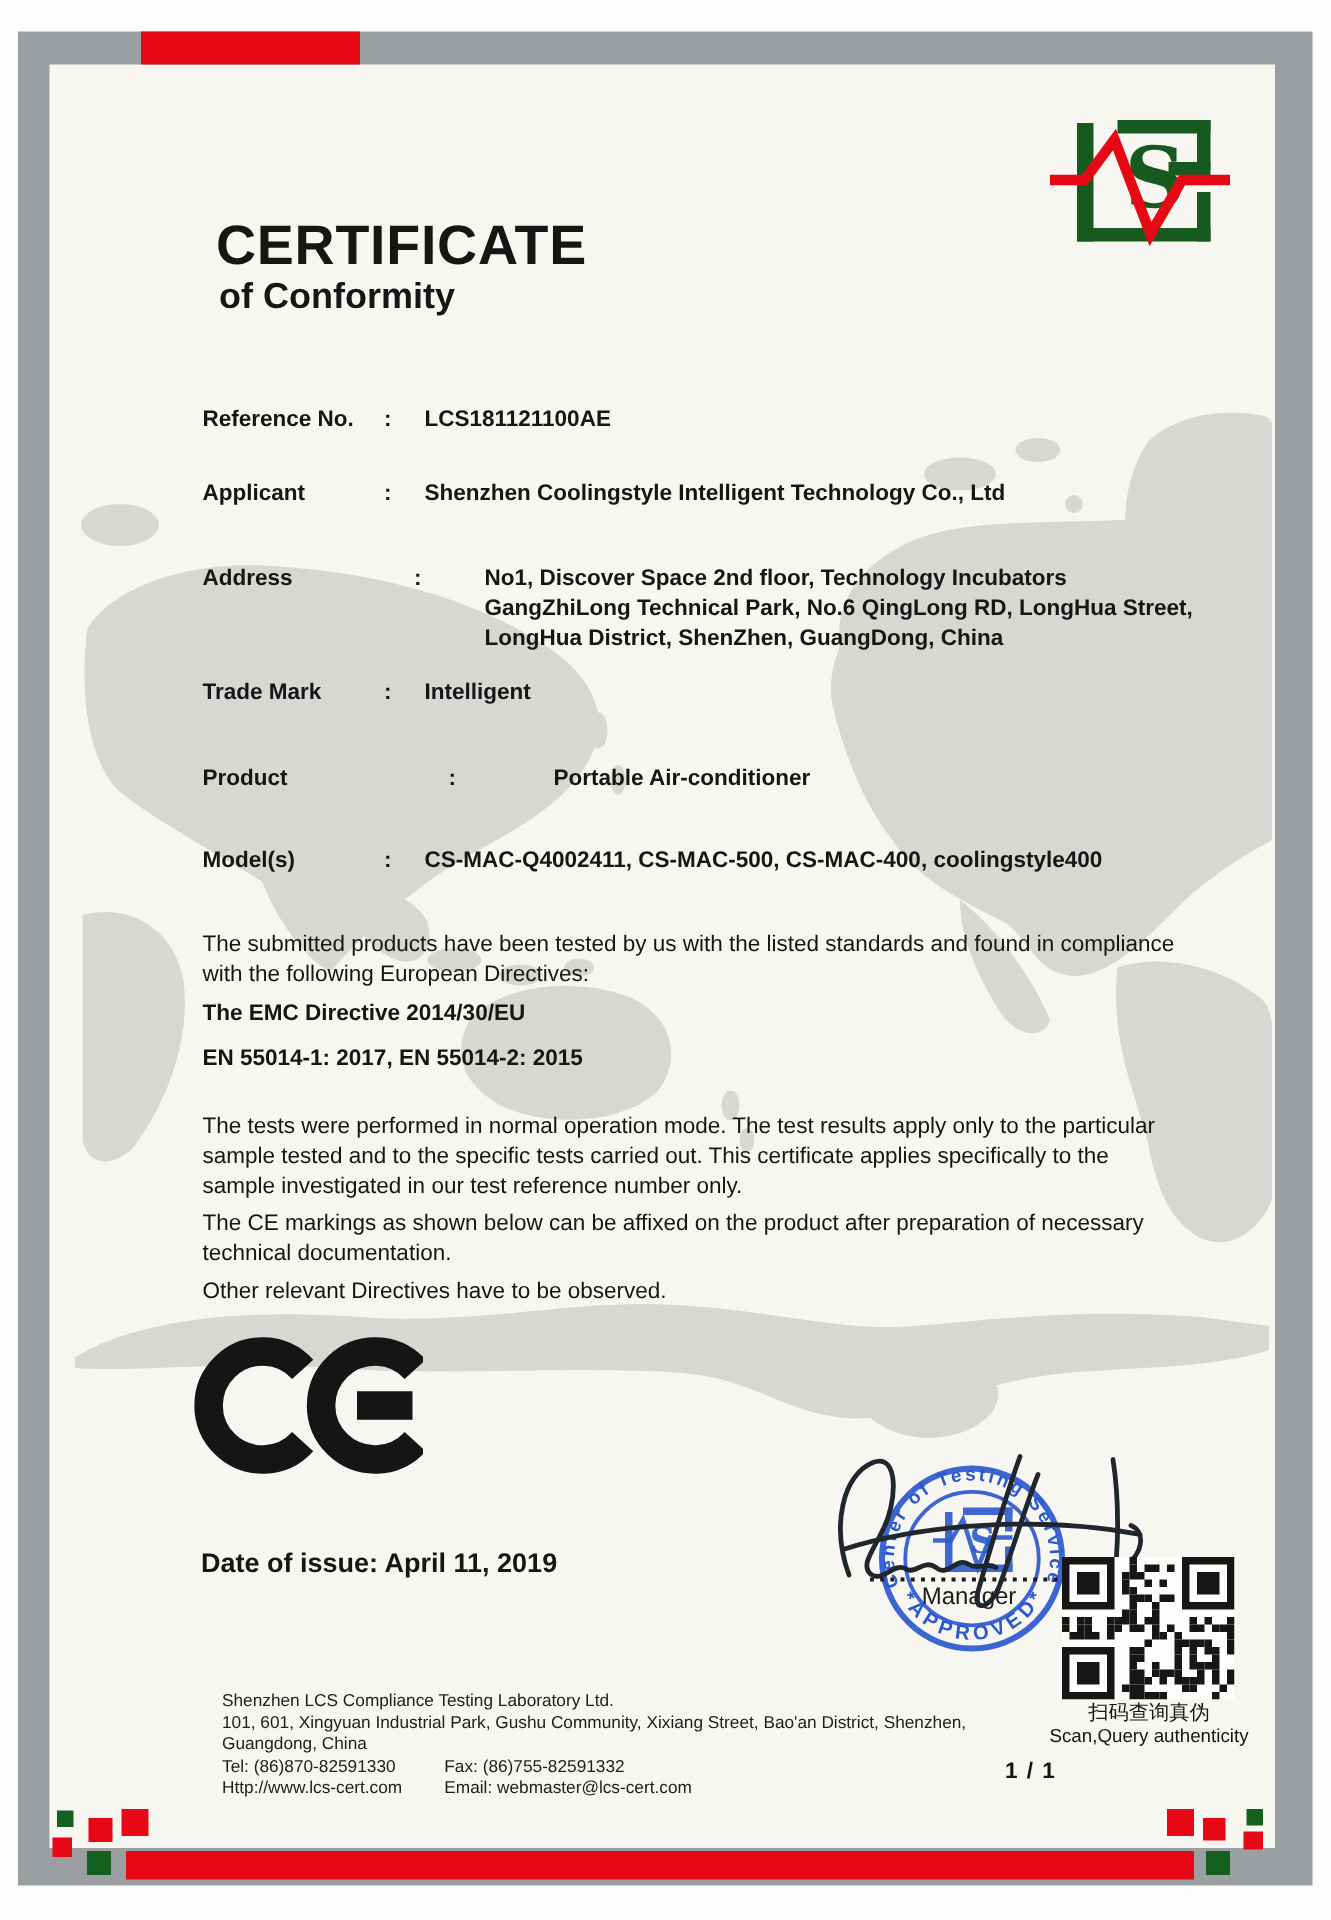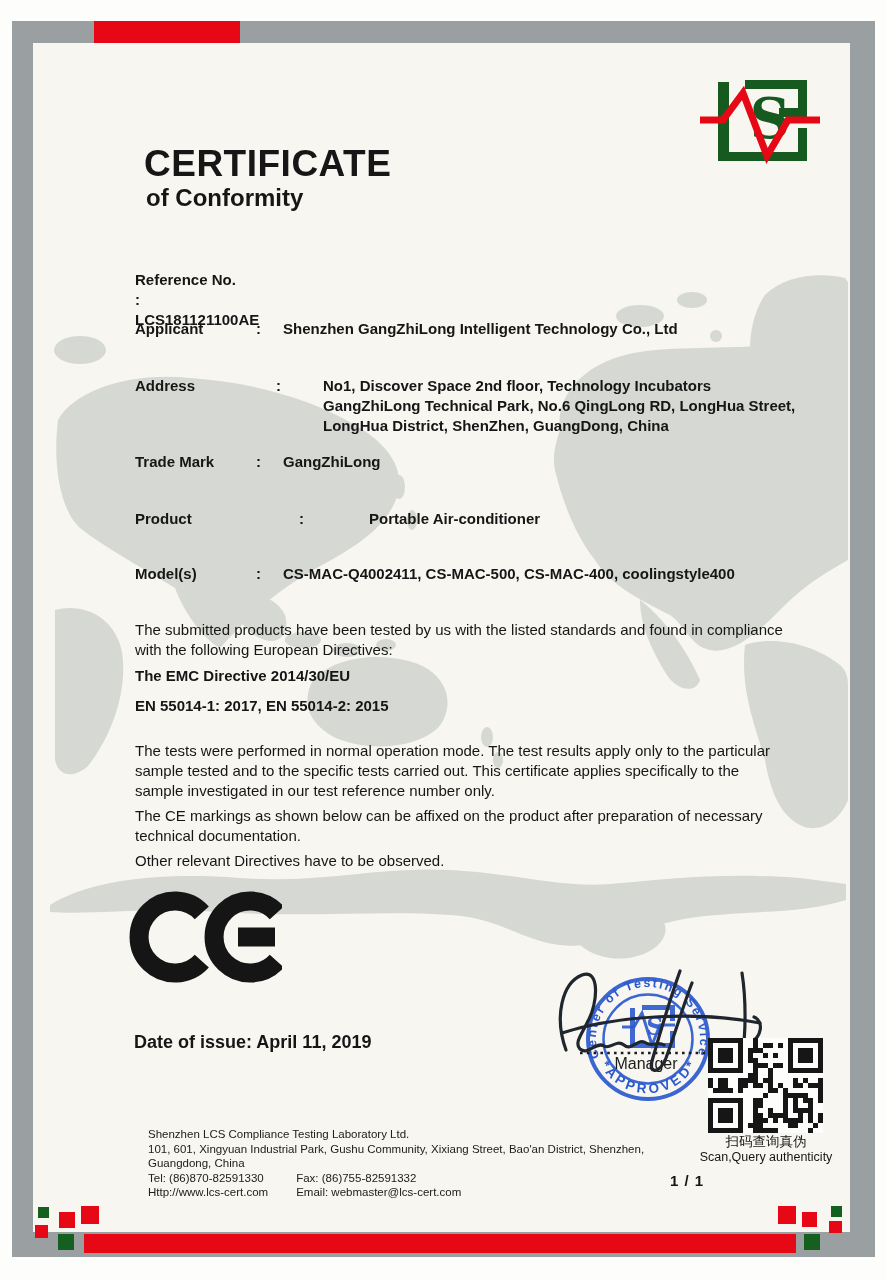--- a/index.html
+++ b/index.html
@@ -109,39 +109,39 @@
         <rect x="105" y="53" width="9" height="33"></rect>
         <rect x="86" y="33" width="28" height="9"></rect>
       </g>
       <text x="77" y="63" text-anchor="middle" style="font-family:'DejaVu Serif',serif;font-weight:bold;font-size:56px;fill:#175a20;">S</text>
       <polyline points="7,45 30,45 50,18 74,81 95,45 127,45" fill="none" stroke="#e60915" stroke-width="7"></polyline>
     </svg>
 
     <div class="abs title-main">CERTIFICATE</div>
     <div class="abs title-sub">of Conformity</div>
 
-    <div class="row" style="top:270px;flex-direction:column;">
+    <div class="row" style="top:270px;">
       <span class="lab">Reference No.</span>
       <span class="col">:</span>
       <span class="val">LCS181121100AE</span>
     </div>
     <div class="row" style="top:319px;">
       <span class="lab">Applicant</span>
       <span class="col">:</span>
-      <span class="val">Shenzhen GangZhiLong Intelligent Technology Co., Ltd</span>
+      <span class="val">Shenzhen Coolingstyle Intelligent Technology Co., Ltd</span>
     </div>
     <div class="row" style="top:376px;gap:20px;">
       <span class="lab">Address</span>
       <span class="col">:</span>
       <span class="val" style="max-width:505px;">No1, Discover Space 2nd floor, Technology Incubators GangZhiLong Technical Park, No.6 QingLong RD, LongHua Street, LongHua District, ShenZhen, GuangDong, China</span>
     </div>
     <div class="row" style="top:452px;">
       <span class="lab">Trade Mark</span>
       <span class="col">:</span>
-      <span class="val">GangZhiLong</span>
+      <span class="val">Intelligent</span>
     </div>
     <div class="row" style="top:509px;gap:43px;">
       <span class="lab">Product</span>
       <span class="col">:</span>
       <span class="val">Portable Air-conditioner</span>
     </div>
     <div class="row" style="top:564px;align-items:flex-end;">
       <span class="lab">Model(s)</span>
       <span class="col">:</span>
       <span class="val">CS-MAC-Q4002411, CS-MAC-500, CS-MAC-400, coolingstyle400</span>

